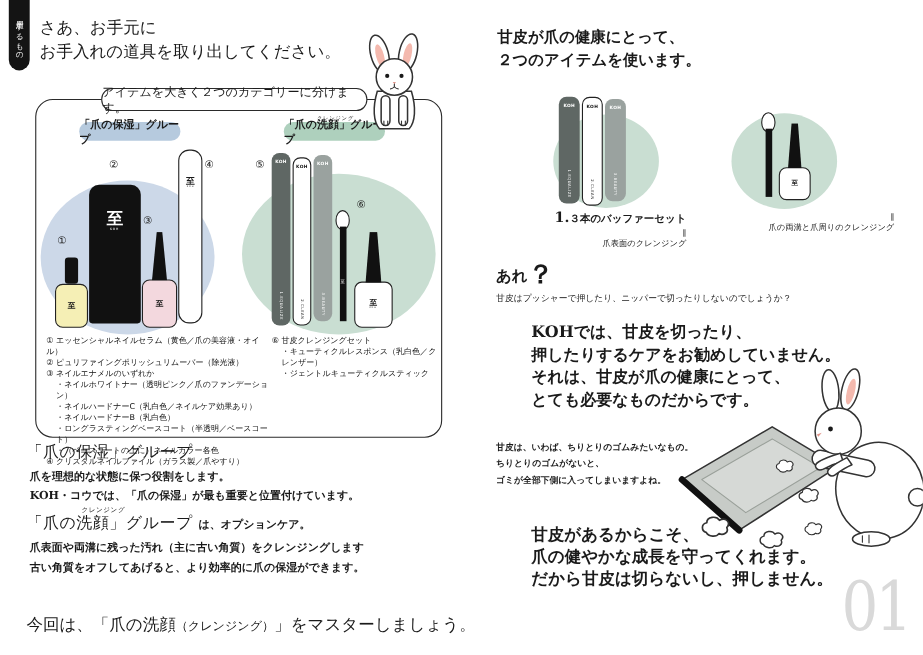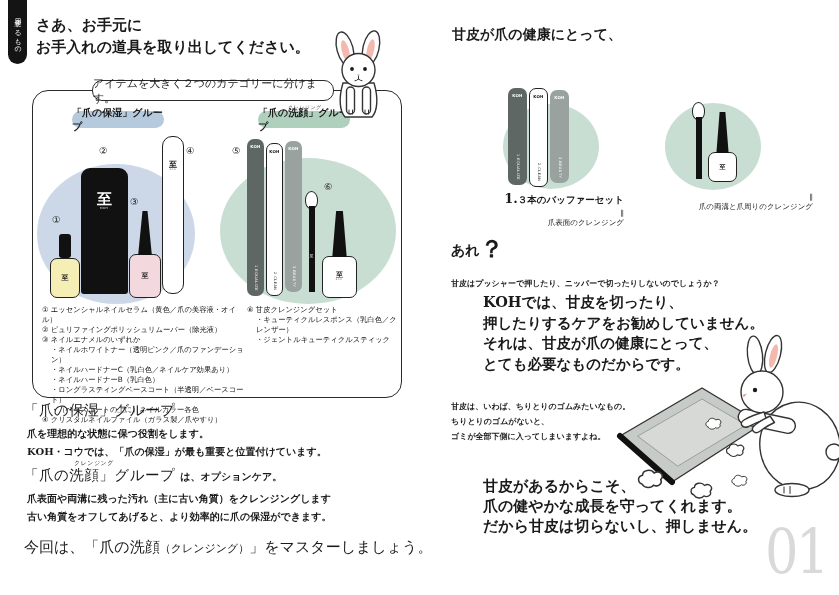--- a/index.html
+++ b/index.html
@@ -6,21 +6,21 @@
   .page{position:relative;width:839px;height:595px;background:#fff;overflow:hidden;
         font-family:"DejaVu Sans","Liberation Sans",sans-serif;color:#1a1a1a;}
   .abs{position:absolute;}
   .serif{font-family:"DejaVu Serif","Liberation Serif",serif;}
 
   
   .side-tab{left:8px;top:0;width:19px;height:64px;background:#141414;color:#fff;
     border-radius:0 0 10px 10px;writing-mode:vertical-rl;text-orientation:upright;
     font-size:7px;display:flex;align-items:center;justify-content:center;letter-spacing:1px;}
 
-  .heading-l{left:36px;top:14px;font-size:15px;font-weight:bold;line-height:22px;}
+  .heading-l{left:36px;top:14px;font-size:15px;font-weight:normal;line-height:22px;}
   .heading-r{left:452px;top:24px;font-size:14px;font-weight:bold;line-height:21px;}
 
   
   .cat-box{left:32px;top:90px;width:368px;height:306px;border:1.3px solid #2a2a2a;border-radius:16px;z-index:1;}
   .box-title{left:92px;top:80px;width:240px;height:19px;background:#fff;border:1.2px solid #2a2a2a;
     border-radius:10px;font-size:11px;display:flex;align-items:center;justify-content:center;z-index:4;}
   .grp-label{height:17px;border-radius:9px;font-size:10px;font-weight:600;
     display:flex;align-items:center;justify-content:center;z-index:3;}
   .furi{font-size:5px;color:#333;z-index:4;letter-spacing:0.5px;}
 
@@ -65,21 +65,21 @@
   .closing .paren{font-size:11px;}
 
   .caption{text-align:right;z-index:2;}
   .caption .ttl{font-size:9.5px;font-weight:bold;white-space:nowrap;}
   .caption .num{font-family:"DejaVu Serif","Liberation Serif",serif;font-size:13px;}
   .caption .eq{font-size:7px;line-height:9px;margin-top:2px;}
   .caption .sub{font-size:7.5px;line-height:9px;}
 
   .q-lead{font-size:14px;font-weight:bold;}
   .q-mark{font-size:24px;font-weight:bold;vertical-align:-2px;}
-  .q-text{font-size:8px;font-weight:bold;margin-top:12px;}
+  .q-text{font-size:8px;font-weight:normal;}
   .koh-block{font-size:14.5px;line-height:20.5px;font-weight:600;}
   .note-block{font-size:8px;font-weight:bold;line-height:15px;}
   .concl-block{font-size:15px;line-height:20px;font-weight:600;}
   .pagenum{font-size:62px;color:#d9d9d9;letter-spacing:-3px;transform:scaleX(0.85);transform-origin:left bottom;}
   svg{display:block;}
 </style>
 </head>
 <body>
 
 <div class="page">
@@ -199,21 +199,21 @@
     <div class="sec-head">
       <span class="big">「爪の洗顔」グループ</span>
       <span class="sml serif">は、オプションケア。</span>
     </div>
     <div class="sec-lines serif" style="margin-left:3px;">
       <div>爪表面や両溝に残った汚れ（主に古い角質）をクレンジングします</div>
       <div>古い角質をオフしてあげると、より効率的に爪の保湿ができます。</div>
     </div>
   </div>
 
-  <div class="abs closing" style="left:24px;top:538px;">
+  <div class="abs closing" style="left:24px;top:559px;">
     <span>今回は、「爪の洗顔</span><span class="paren">（クレンジング）</span><span>」をマスターしましょう。</span>
   </div>
 
   <svg class="abs" style="left:316px;top:28px;z-index:5;" width="90" height="92" viewBox="0 0 90 92">
     <g stroke="#333" stroke-width="1.4" fill="#fff" stroke-linecap="round">
       <ellipse cx="29" cy="21" rx="8" ry="17.5" transform="rotate(-15 29 21)"></ellipse>
       <ellipse cx="55" cy="20" rx="8" ry="17.5" transform="rotate(13 55 20)"></ellipse>
       <ellipse cx="29.5" cy="23" rx="3.6" ry="11" transform="rotate(-15 29.5 23)" fill="#f4b9ae" stroke="none"></ellipse>
       <ellipse cx="54.5" cy="22" rx="3.6" ry="11" transform="rotate(13 54.5 22)" fill="#f4b9ae" stroke="none"></ellipse>
       <path d="M27 55 C22.5 70 23.5 83 29 89 L56 89 C61.5 83 62.5 70 58 55 Z"></path>
@@ -223,20 +223,21 @@
       <path d="M33 82 v4 M36.5 82 v4 M49 82 v4 M52.5 82 v4" fill="none" stroke-width="1"></path>
       <circle cx="36" cy="41" r="1.9" fill="#1a1a1a" stroke="none"></circle>
       <circle cx="49" cy="41" r="1.9" fill="#1a1a1a" stroke="none"></circle>
       <path d="M41 46.5 h3 l-1.5 2 z" fill="#e0958a" stroke="none"></path>
       <path d="M42.5 48.5 v2.5 M42.5 51 q-2 1.8 -3.5 1.8 M42.5 51 q2 1.8 3.5 1.8" fill="none" stroke-width="1"></path>
     </g>
   </svg>
 
   <div class="abs heading-r serif">
     <div>甘皮が爪の健康にとって、</div>
+    <div>２つのアイテムを使います。</div>
   </div>
 
   <div class="abs circle c-green-s1"></div>
   <div class="abs circle c-green-s2"></div>
 
   <div class="buffer buf-dark" style="left:508px;top:88px;width:19px;height:97px;">
     <span class="btop">KOH</span>
     <span class="bbot">1.EQUALIZE</span>
   </div>
   <div class="buffer buf-white" style="left:529px;top:88px;width:19px;height:99px;">

